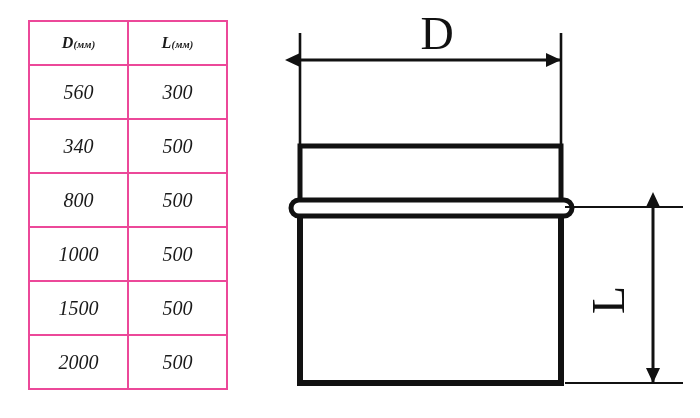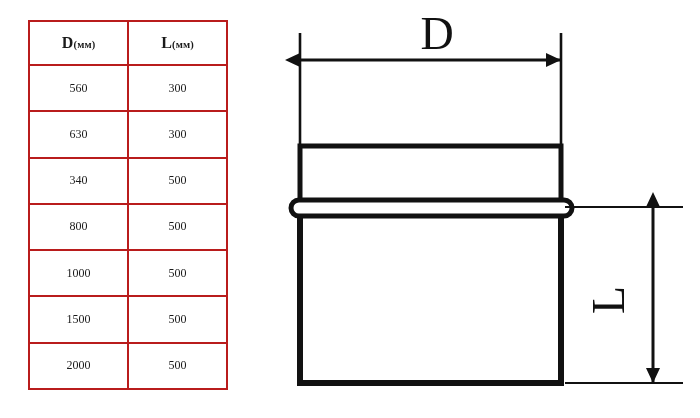--- a/index.html
+++ b/index.html
@@ -26,35 +26,36 @@
     height: 370px;
   }
   table.dim-table {
     width: 100%;
     height: 100%;
     border-collapse: collapse;
     table-layout: fixed;
     background: #ffffff;
   }
   table.dim-table td, table.dim-table th {
-    border: 2px solid #b91c1c;
+    border: 2px solid #ec4899;
     text-align: center;
     vertical-align: middle;
     color: #1a1a1a;
     font-family: "Liberation Serif", "DejaVu Serif", serif;
     padding: 0;
+    font-style: italic;
   }
   table.dim-table thead th {
     font-weight: bold;
     font-size: 15px;
     height: 42px;
   }
   table.dim-table tbody td {
     font-weight: normal;
-    font-size: 12px;
+    font-size: 20px;
     height: 41px;
     text-align: center;
   }
   .hdr-main {
     font-size: 16px;
     font-weight: bold;
     letter-spacing: 0.2px;
   }
   .hdr-unit {
     font-size: 10.5px;
@@ -90,24 +91,20 @@
     <table class="dim-table">
       <thead>
         <tr>
           <th><span class="hdr-main">D</span><span class="hdr-unit">(мм)</span></th>
           <th><span class="hdr-main">L</span><span class="hdr-unit">(мм)</span></th>
         </tr>
       </thead>
       <tbody>
         <tr>
           <td>560</td>
-          <td>300</td>
-        </tr>
-        <tr>
-          <td>630</td>
           <td>300</td>
         </tr>
         <tr>
           <td>340</td>
           <td>500</td>
         </tr>
         <tr>
           <td>800</td>
           <td>500</td>
         </tr>

